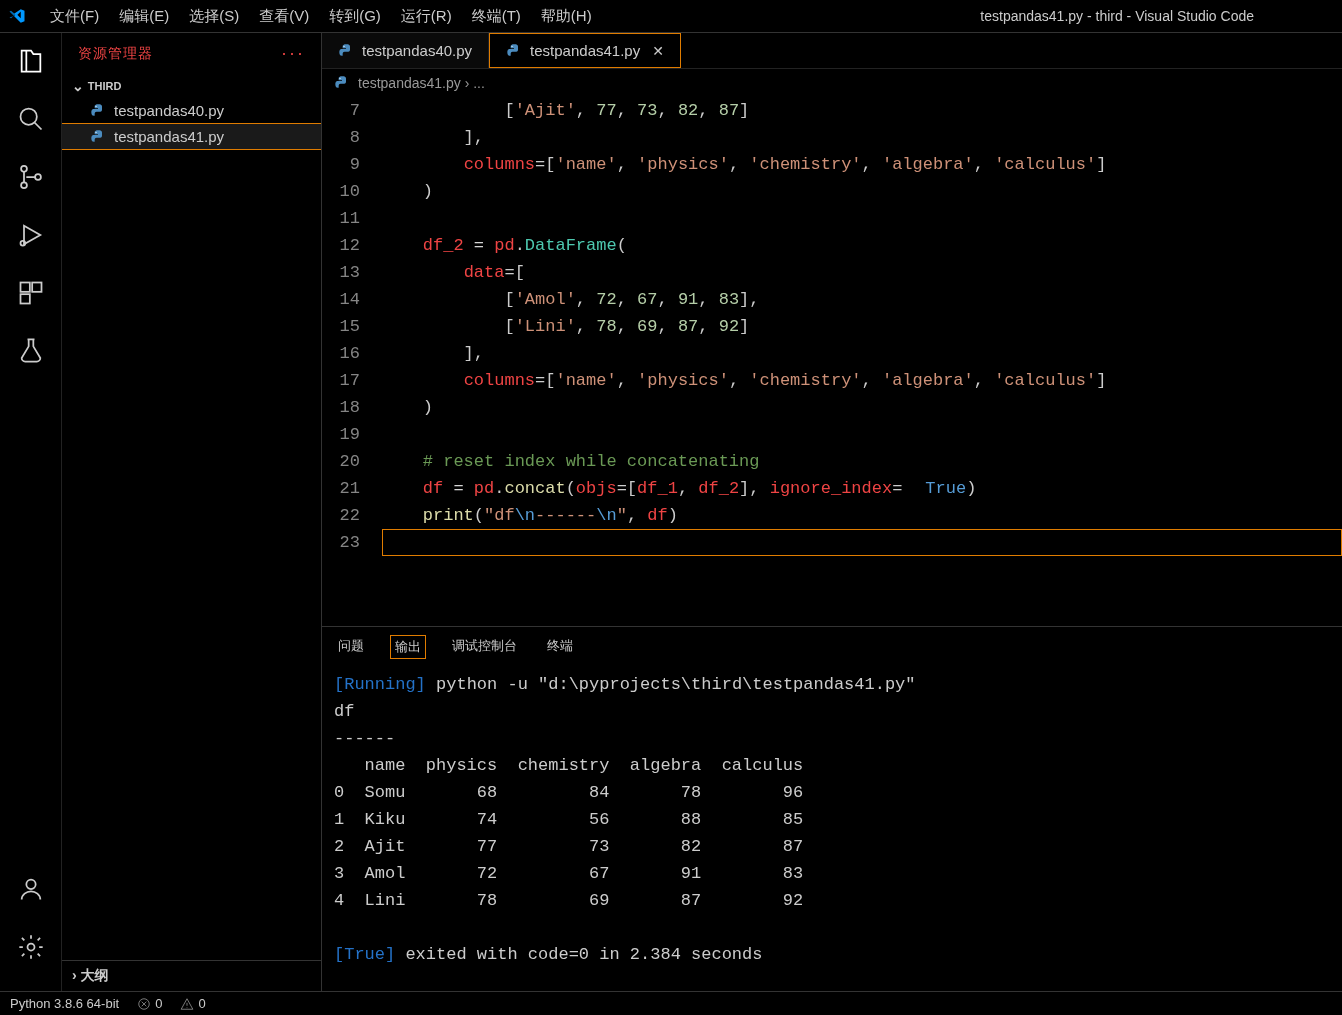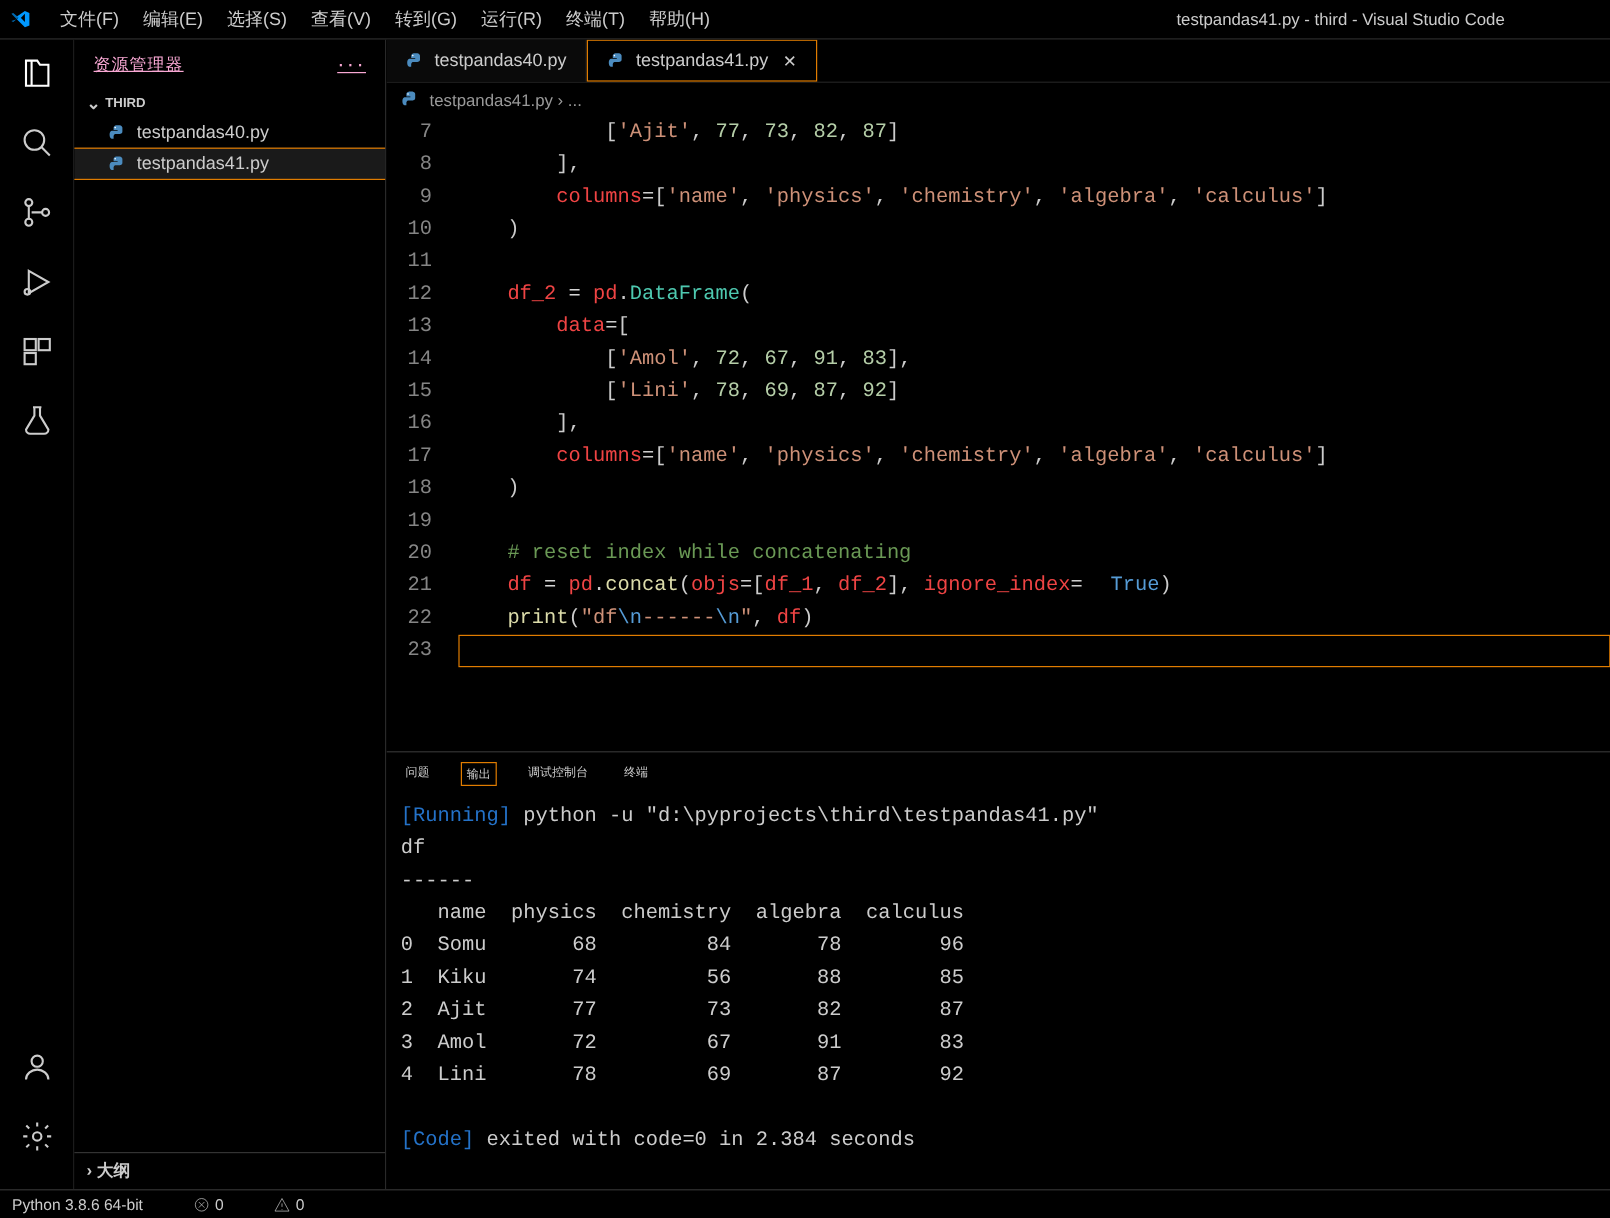--- a/index.html
+++ b/index.html
@@ -72,22 +72,21 @@
   display: flex;
   flex-direction: column;
   font-size: 14px;
 }
 .sidebar-header {
   display: flex;
   align-items: center;
   padding: 10px 16px;
   font-size: 14px;
   letter-spacing: 1px;
-  color: #f9a8d4;
-  text-decoration: underline;
+  color: #ef4444;
 }
 .sidebar-more { margin-left: auto; font-size: 18px; letter-spacing: 2px; cursor: pointer; }
 .folder-label {
   padding: 4px 10px;
   font-weight: bold;
   font-size: 11px;
   display: flex;
   align-items: center;
   cursor: pointer;
 }
@@ -190,21 +189,21 @@
   height: 365px;
   border-top: 1px solid #333;
   display: flex;
   flex-direction: column;
   background: #000000;
 }
 .panel-tabs {
   display: flex;
   padding: 8px 12px 6px 12px;
   gap: 22px;
-  font-size: 10px;
+  font-size: 13px;
 }
 .panel-tab { cursor: pointer; padding: 2px 4px; }
 .panel-tab.active { border: 1px solid #e07c00; }
 .panel-content {
   flex: 1;
   padding: 6px 12px;
   font-family: Consolas, "Courier New", monospace;
   font-size: 17px;
   line-height: 27px;
   white-space: pre;
@@ -215,21 +214,20 @@
 .done-tag { color: #2472c8; }
 .status-bar {
   height: 24px;
   background: #000000;
   border-top: 1px solid #333;
   display: flex;
   align-items: center;
   padding: 0 10px;
   font-size: 13px;
   color: #ccc;
-  gap: 24px;
 }
 .status-item { margin-right: 18px; display: flex; align-items: center; cursor: pointer; }
 .status-icon { width: 14px; height: 14px; margin-right: 4px; stroke: #ccc; fill: none; }
 </style>
 </head>
 <body>
 
 <div class="title-bar">
   <svg class="vscode-icon" viewBox="0 0 24 24">
       <path fill="#0098ff" d="M17 3l5 2v14l-5 2-9-9 3-3 6 6V6l-6 6-3-3z"></path>
@@ -368,21 +366,21 @@
       <div class="panel-content" id="panel-content"><span class="run-tag">[Running]</span> python -u "d:\pyprojects\third\testpandas41.py"
 df
 ------
    name  physics  chemistry  algebra  calculus
 0  Somu       68         84       78        96
 1  Kiku       74         56       88        85
 2  Ajit       77         73       82        87
 3  Amol       72         67       91        83
 4  Lini       78         69       87        92
 
-<span class="done-tag">[Code]</span> exited with code=0 in 2.384 seconds</div>
+<span class="done-tag">[True]</span> exited with code=0 in 2.384 seconds</div>
     </div>
   </div>
 
 </div>
 
 <div class="status-bar">
   <span class="status-item">Python 3.8.6 64-bit</span>
   <span class="status-item">
     <svg class="status-icon" viewBox="0 0 24 24">
         <circle cx="12" cy="12" r="9"></circle>

